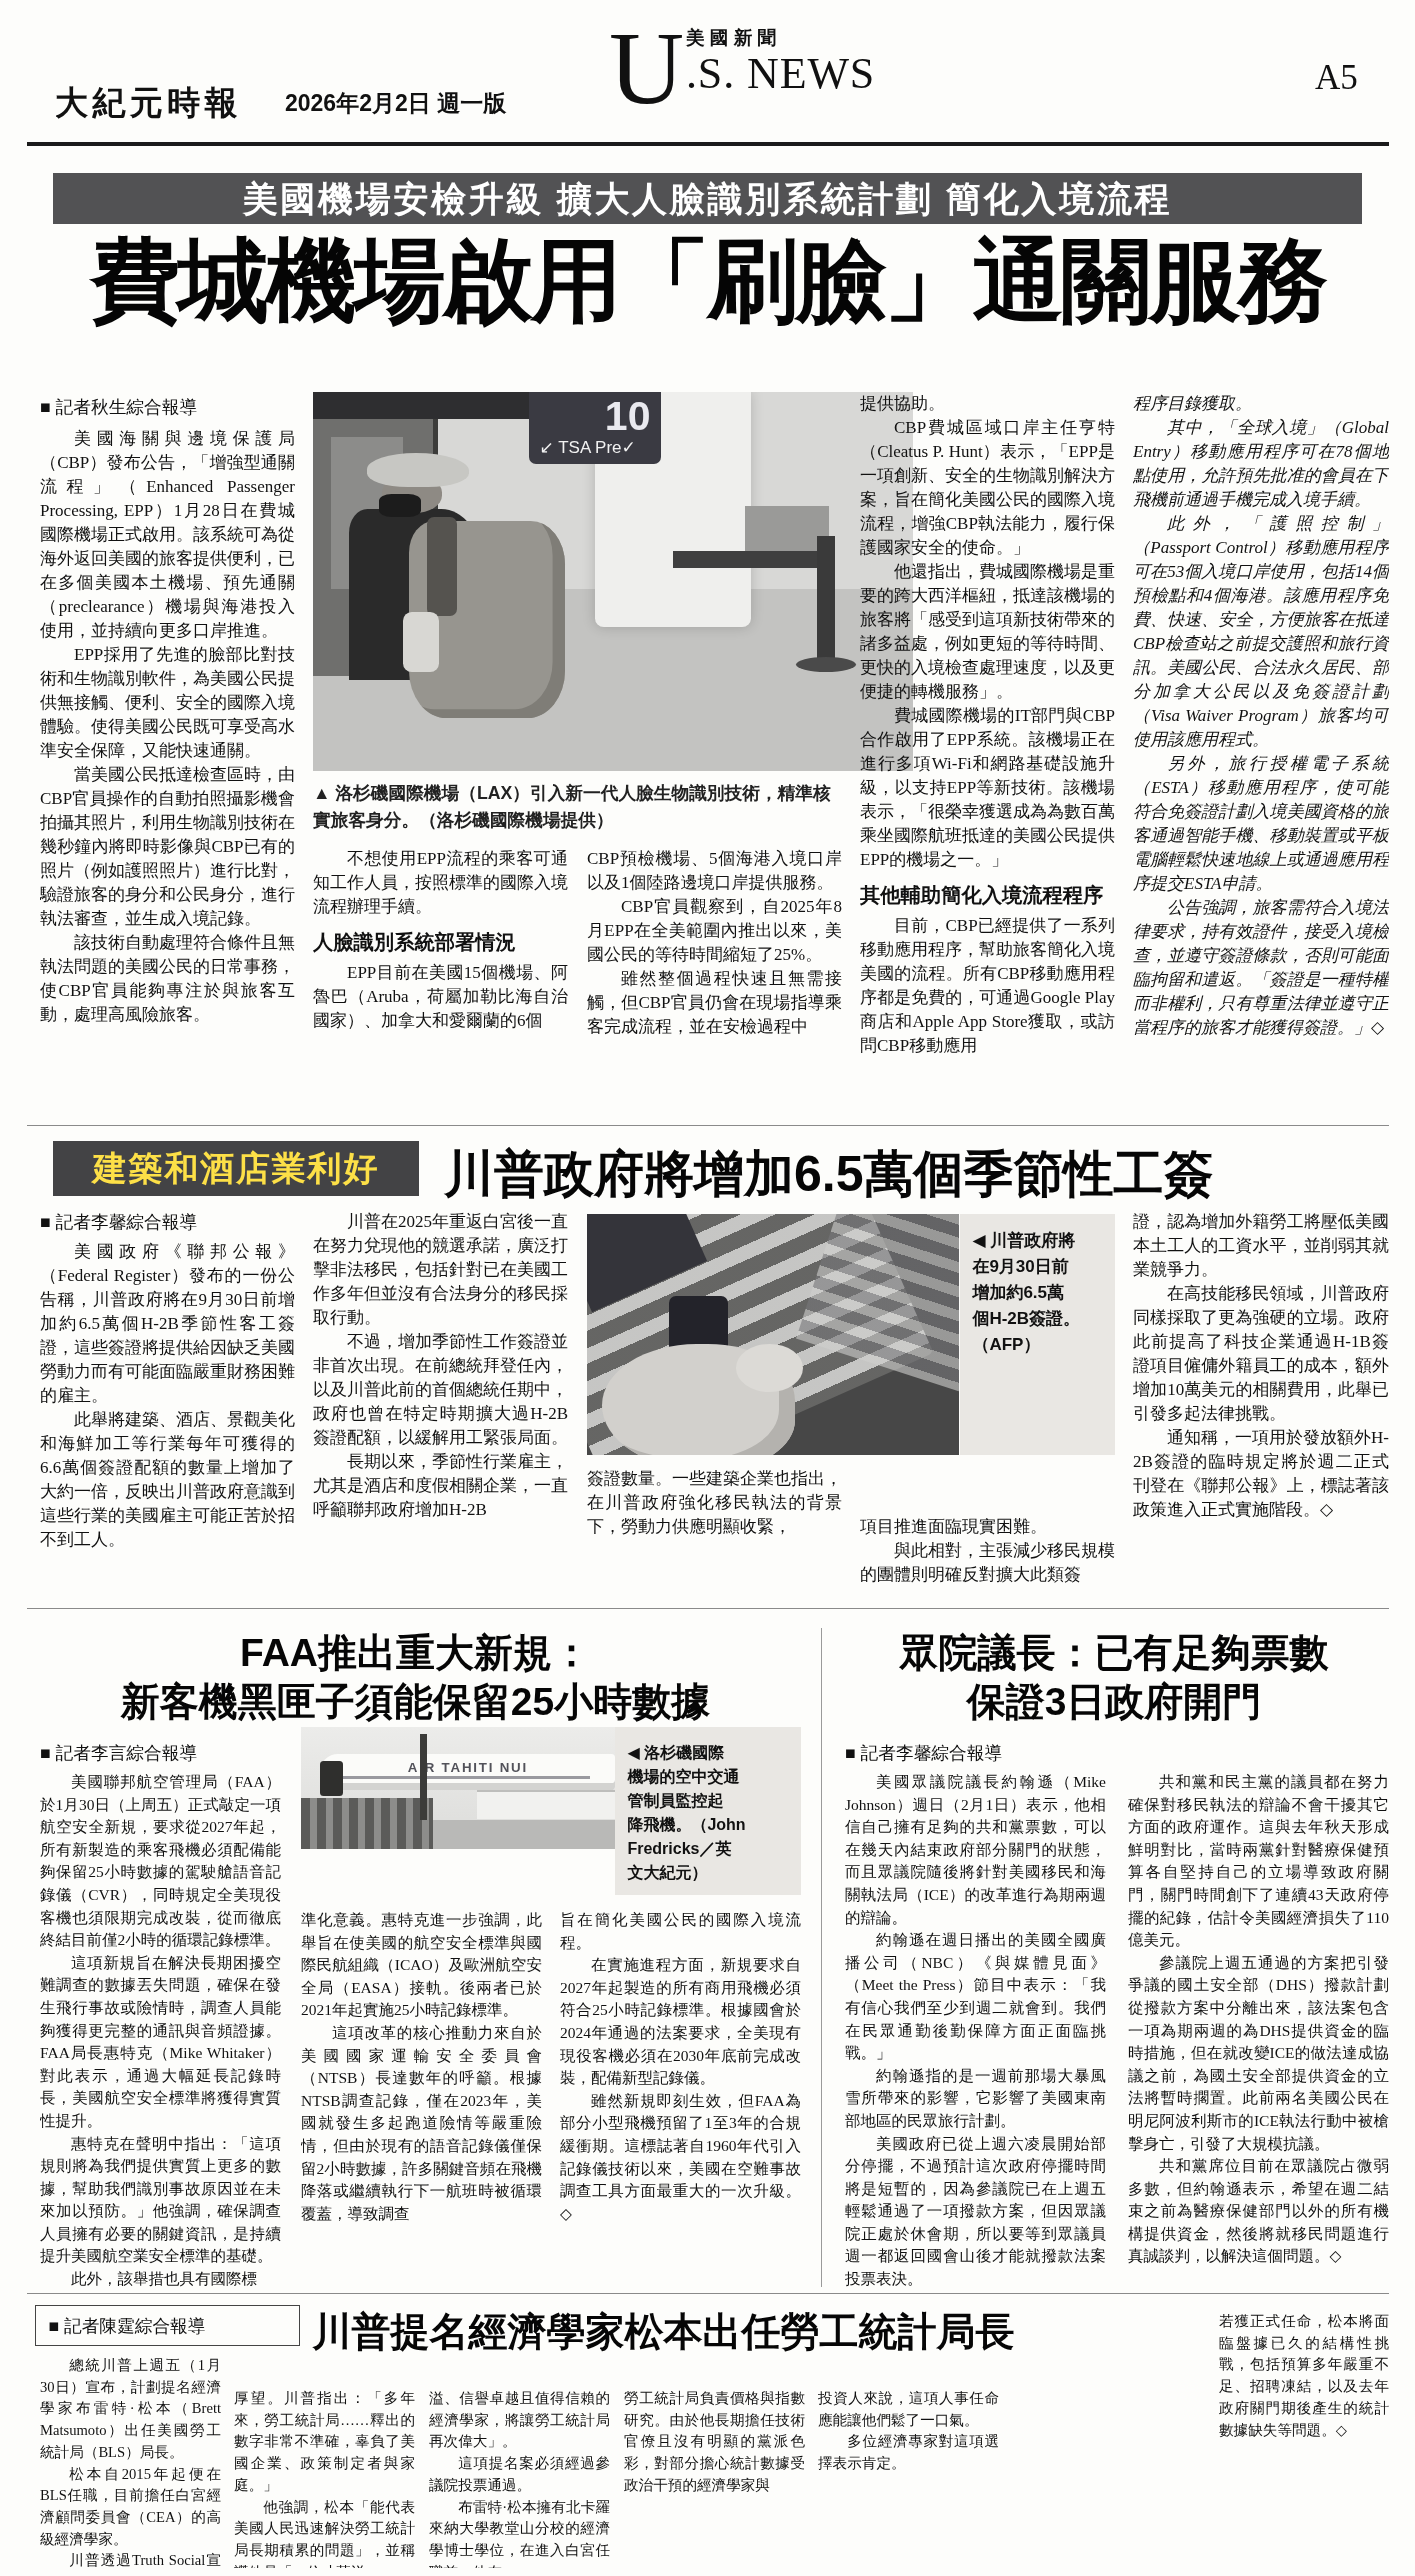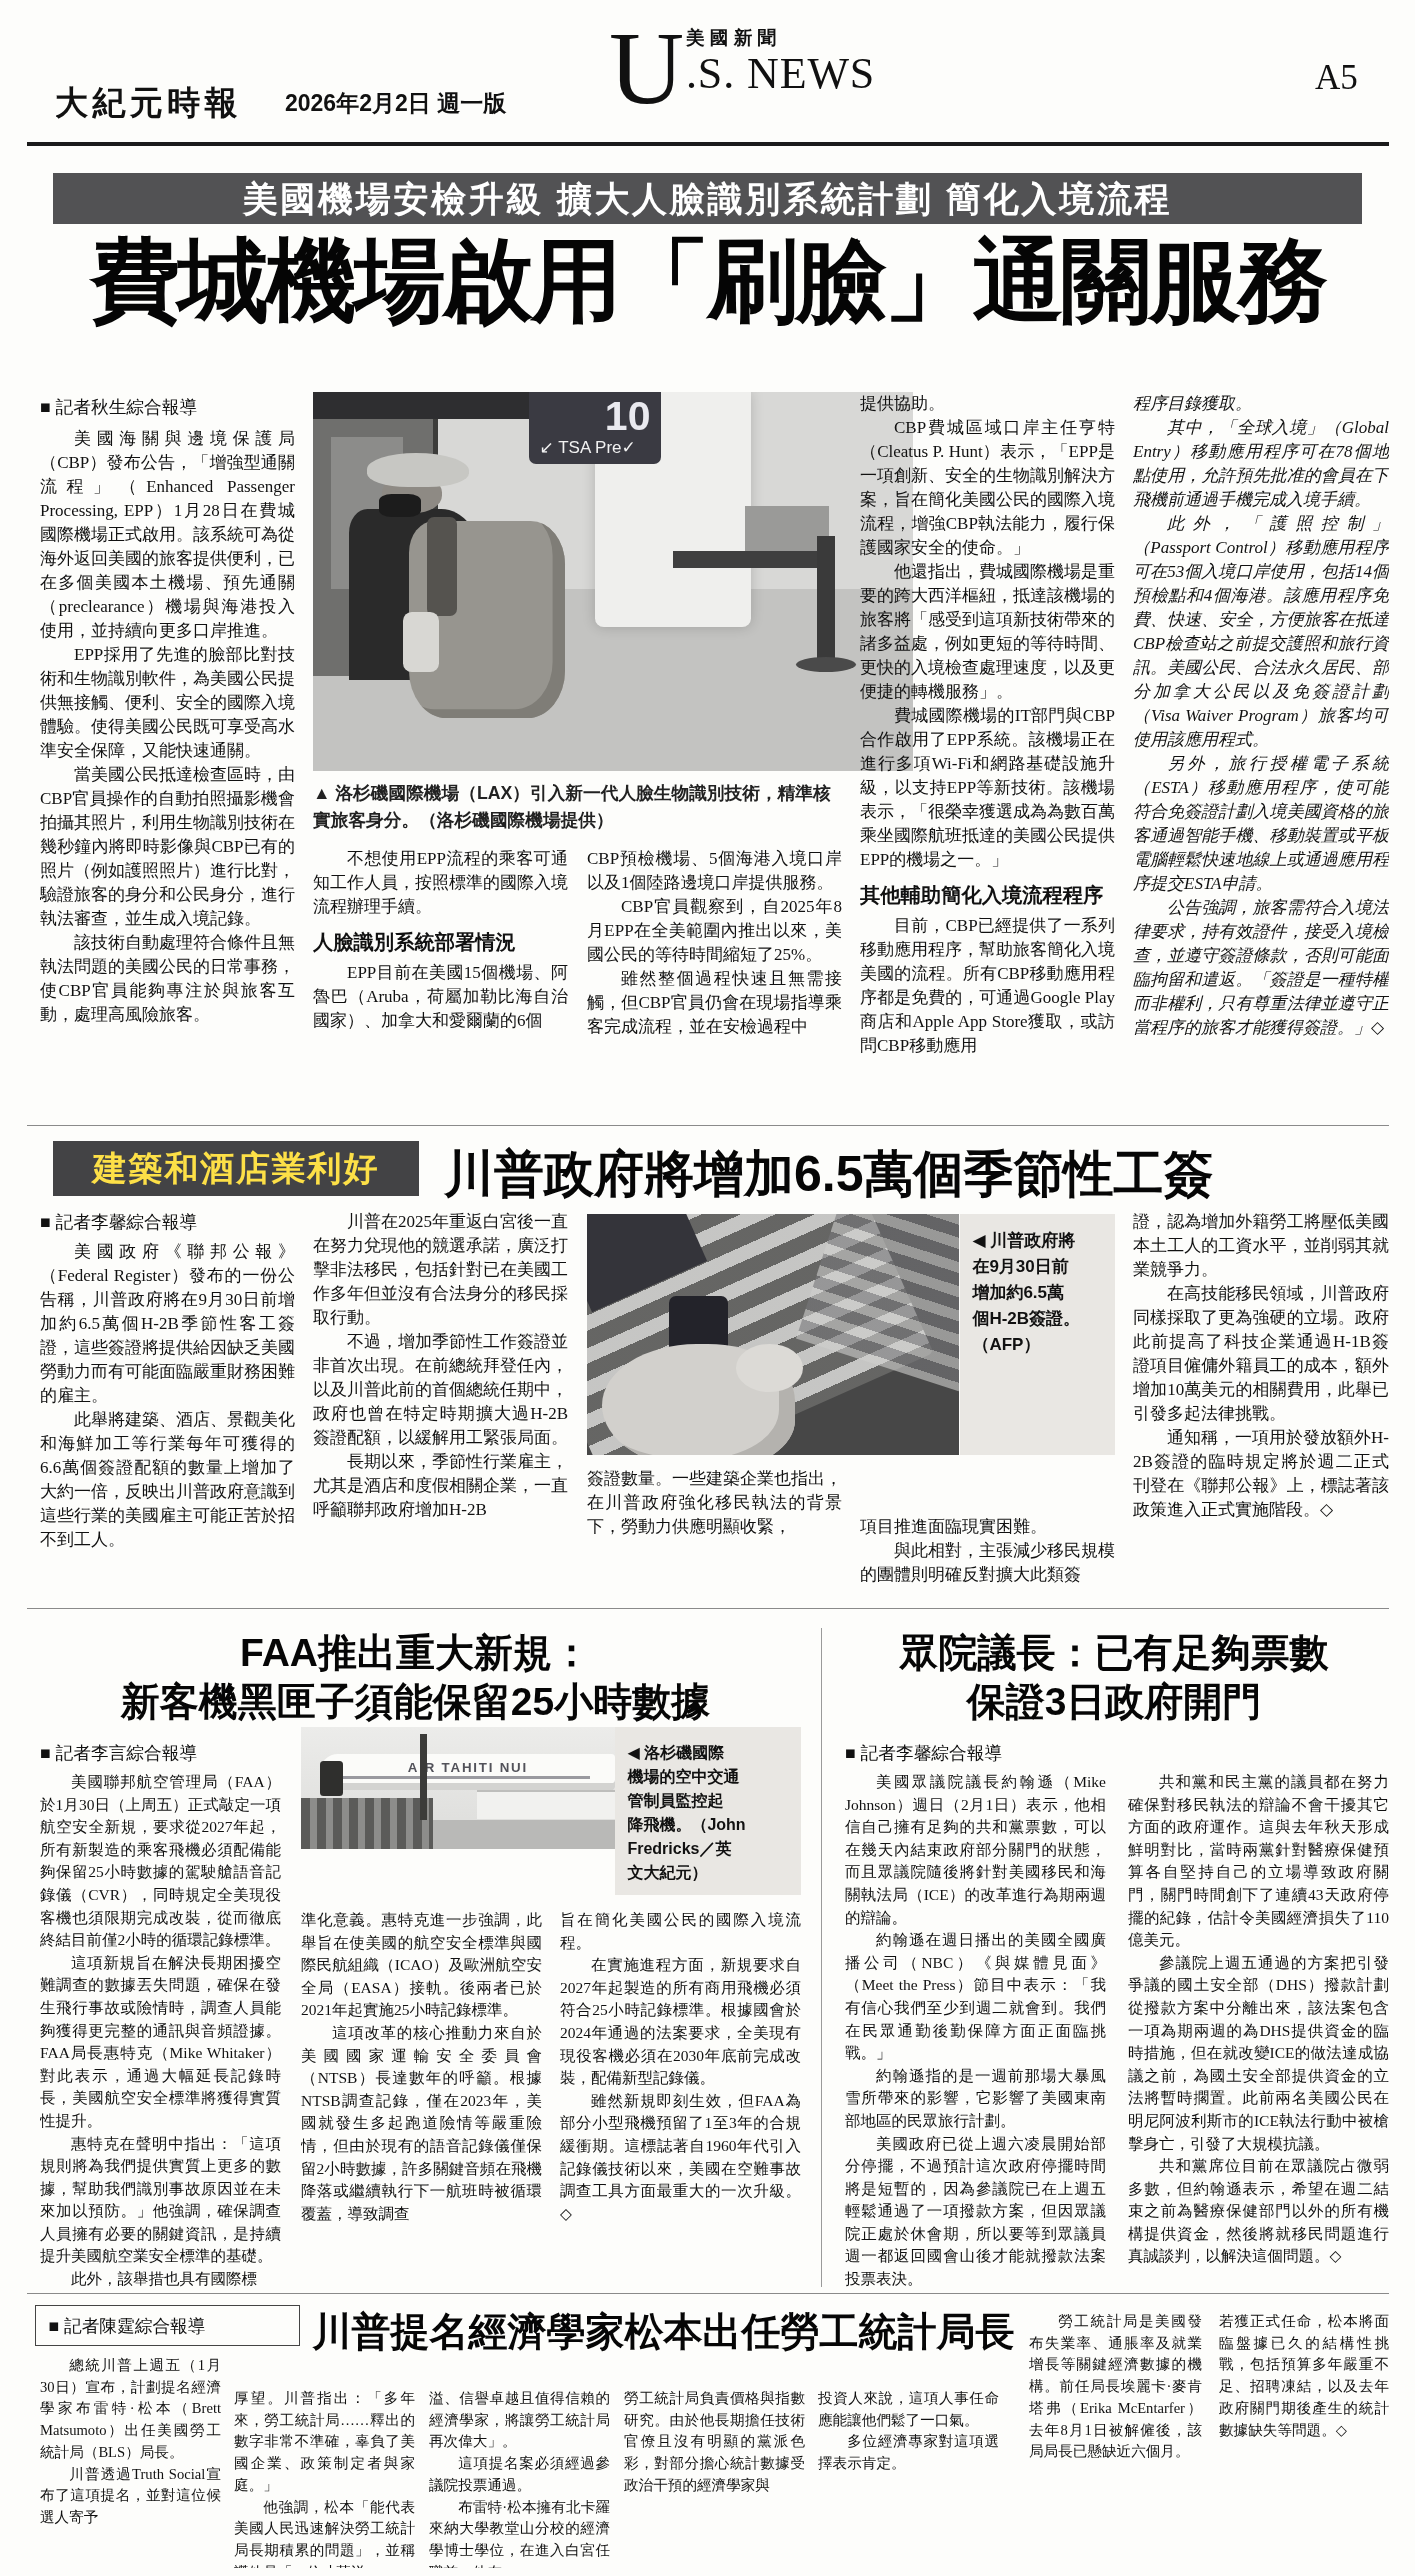--- a/index.html
+++ b/index.html
@@ -270,39 +270,37 @@
 
   <div class="abs thinrule" style="left:26.5px;top:2293px;width:1362px;"></div>
 
   <div class="abs bylinebox byline" style="left:35px;top:2305px;width:265px;height:41px;">
     <span>■ 記者陳霆綜合報導</span>
   </div>
   <div class="abs head3" style="left:301px;top:2307px;width:725px;font-size:39px;white-space:nowrap;">川普提名經濟學家松本出任勞工統計局長</div>
 
   <div class="col s3" style="left:40px;top:2355px;width:181px;height:214px;">
       <p>總統川普上週五（1月30日）宣布，計劃提名經濟學家布雷特·松本（Brett Matsumoto）出任美國勞工統計局（BLS）局長。</p>
+      <p>松本自2015年起便在BLS任職，目前擔任白宮經濟顧問委員會（CEA）的高級經濟學家。</p>
       <p>川普透過Truth Social宣布了這項提名，並對這位候選人寄予</p>
     </div>
   <div class="col s3" style="left:234px;top:2388px;width:181px;height:180px;">
       <p class="cont">厚望。川普指出：「多年來，勞工統計局……釋出的數字非常不準確，辜負了美國企業、政策制定者與家庭。」</p>
       <p>他強調，松本「能代表美國人民迅速解決勞工統計局長期積累的問題」，並稱讚他是「一位才華洋</p>
     </div>
   <div class="col s3" style="left:429px;top:2388px;width:181px;height:180px;">
       <p class="cont">溢、信譽卓越且值得信賴的經濟學家，將讓勞工統計局再次偉大」。</p>
       <p>這項提名案必須經過參議院投票通過。</p>
       <p>布雷特·松本擁有北卡羅來納大學教堂山分校的經濟學博士學位，在進入白宮任職前，他在</p>
     </div>
   <div class="col s3" style="left:624px;top:2388px;width:181px;height:180px;">
       <p class="cont">勞工統計局負責價格與指數研究。由於他長期擔任技術官僚且沒有明顯的黨派色彩，對部分擔心統計數據受政治干預的經濟學家與</p>
     </div>
   <div class="col s3" style="left:818px;top:2388px;width:181px;height:180px;">
       <p class="cont">投資人來說，這項人事任命應能讓他們鬆了一口氣。</p>
       <p>多位經濟專家對這項選擇表示肯定。</p>
     </div>
-  <div class="col s3" style="left:1029px;top:2311px;width:173px;height:258px;">
-      <p>勞工統計局是美國發布失業率、通脹率及就業增長等關鍵經濟數據的機構。前任局長埃麗卡·麥肯塔弗（Erika McEntarfer）去年8月1日被解僱後，該局局長已懸缺近六個月。</p>
-    </div>
   <div class="col s3" style="left:1219px;top:2311px;width:170px;height:258px;">
       <p class="cont">若獲正式任命，松本將面臨盤據已久的結構性挑戰，包括預算多年嚴重不足、招聘凍結，以及去年政府關門期後產生的統計數據缺失等問題。◇</p>
     </div>
 
 </div>
 
 
 </body></html>

